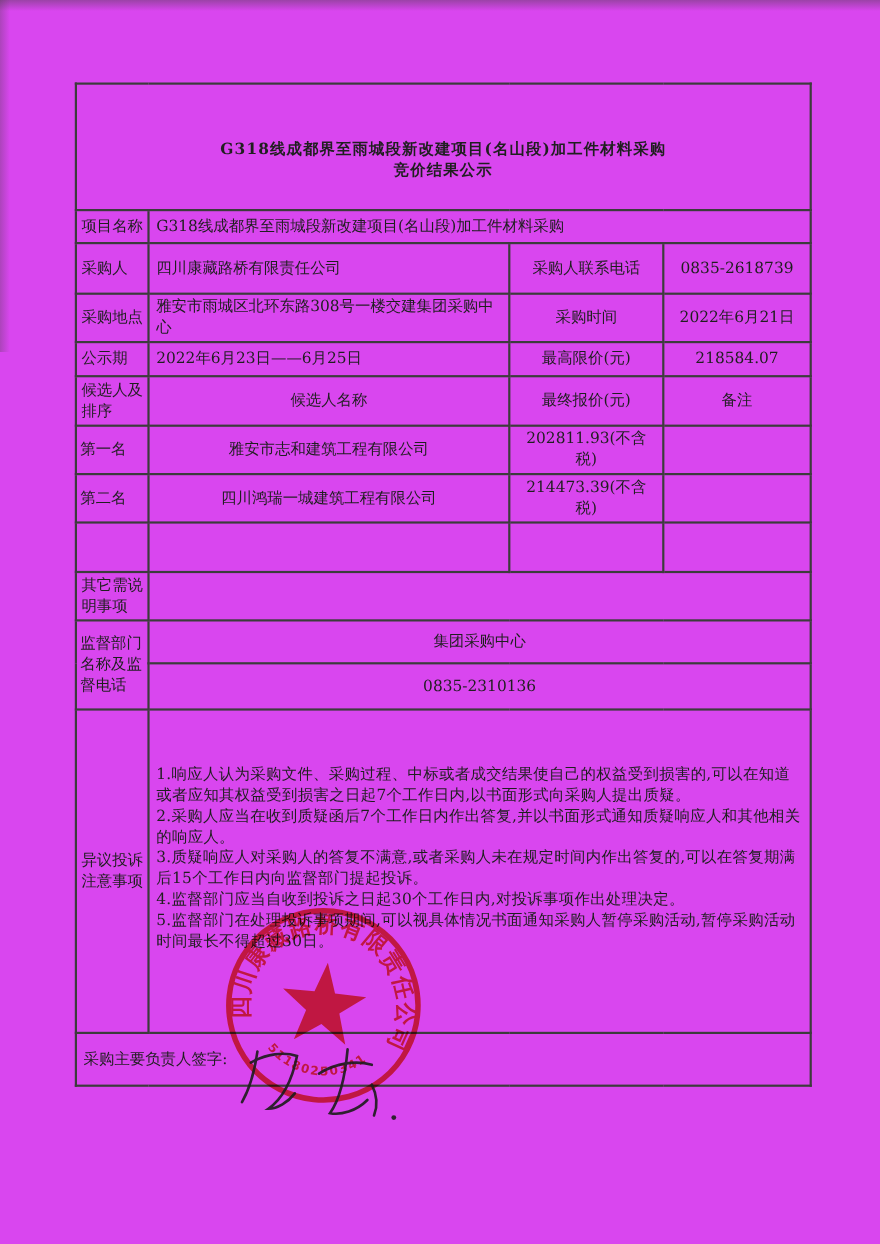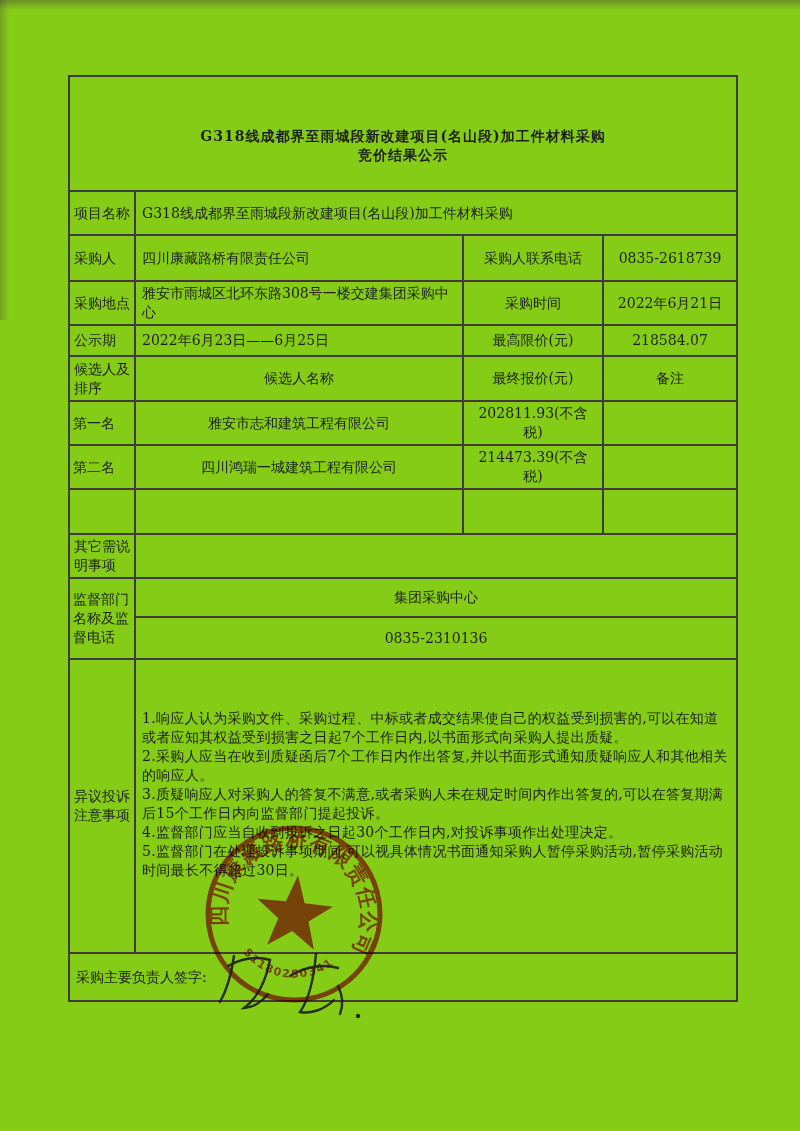--- a/index.html
+++ b/index.html
@@ -1,19 +1,19 @@
 <!DOCTYPE html>
 <html><head>
 <meta charset="utf-8">
 <style>
   html,body{margin:0;padding:0;background:#e9e7e7;}
   .page{
     position:relative;
     width:800px;height:1131px;
-    background:#84cc16;
+    background:#d946ef;
     overflow:hidden;
     font-family:"DejaVu Serif","Liberation Serif",serif;
     color:#1f1f1f;
     margin:0 auto;
   }
   
   .scan-edge-top{
     position:absolute;left:0;top:0;width:100%;height:10px;
     background:linear-gradient(180deg,rgba(70,62,68,.42),rgba(70,62,68,0));
     pointer-events:none;
@@ -55,21 +55,21 @@
   .notes-cell{
     vertical-align:bottom;
     padding:6px 8px 30px 6px !important;
     line-height:21px;
     letter-spacing:.3px;
   }
   .notes-cell p{margin:0;}
   .sig-cell{ padding-left:6px !important; font-size:15px; vertical-align:middle;border-radius:10px; }
   .clip2{ line-height:19px;margin-left:24px; }
   
-  .rh-title{height:115px;} .rh-48{height:44px;} .rh-46{height:46px;}
+  .rh-title{height:115px;} .rh-48{height:30px;} .rh-46{height:46px;}
   .rh-47{height:36px;} .rh-31{height:31px;} .rh-45{height:45px;}
   .rh-33{height:33px;} .rh-39{height:39px;} .rh-42{height:42px;padding-left:16px;}
   .rh-294{height:294px;} .rh-sig{height:48px;}
   
   .stamp{
     position:absolute;left:188px;top:808px;
     width:212px;height:212px;
     opacity:.82;
     mix-blend-mode:multiply;
     transform:rotate(6deg);

